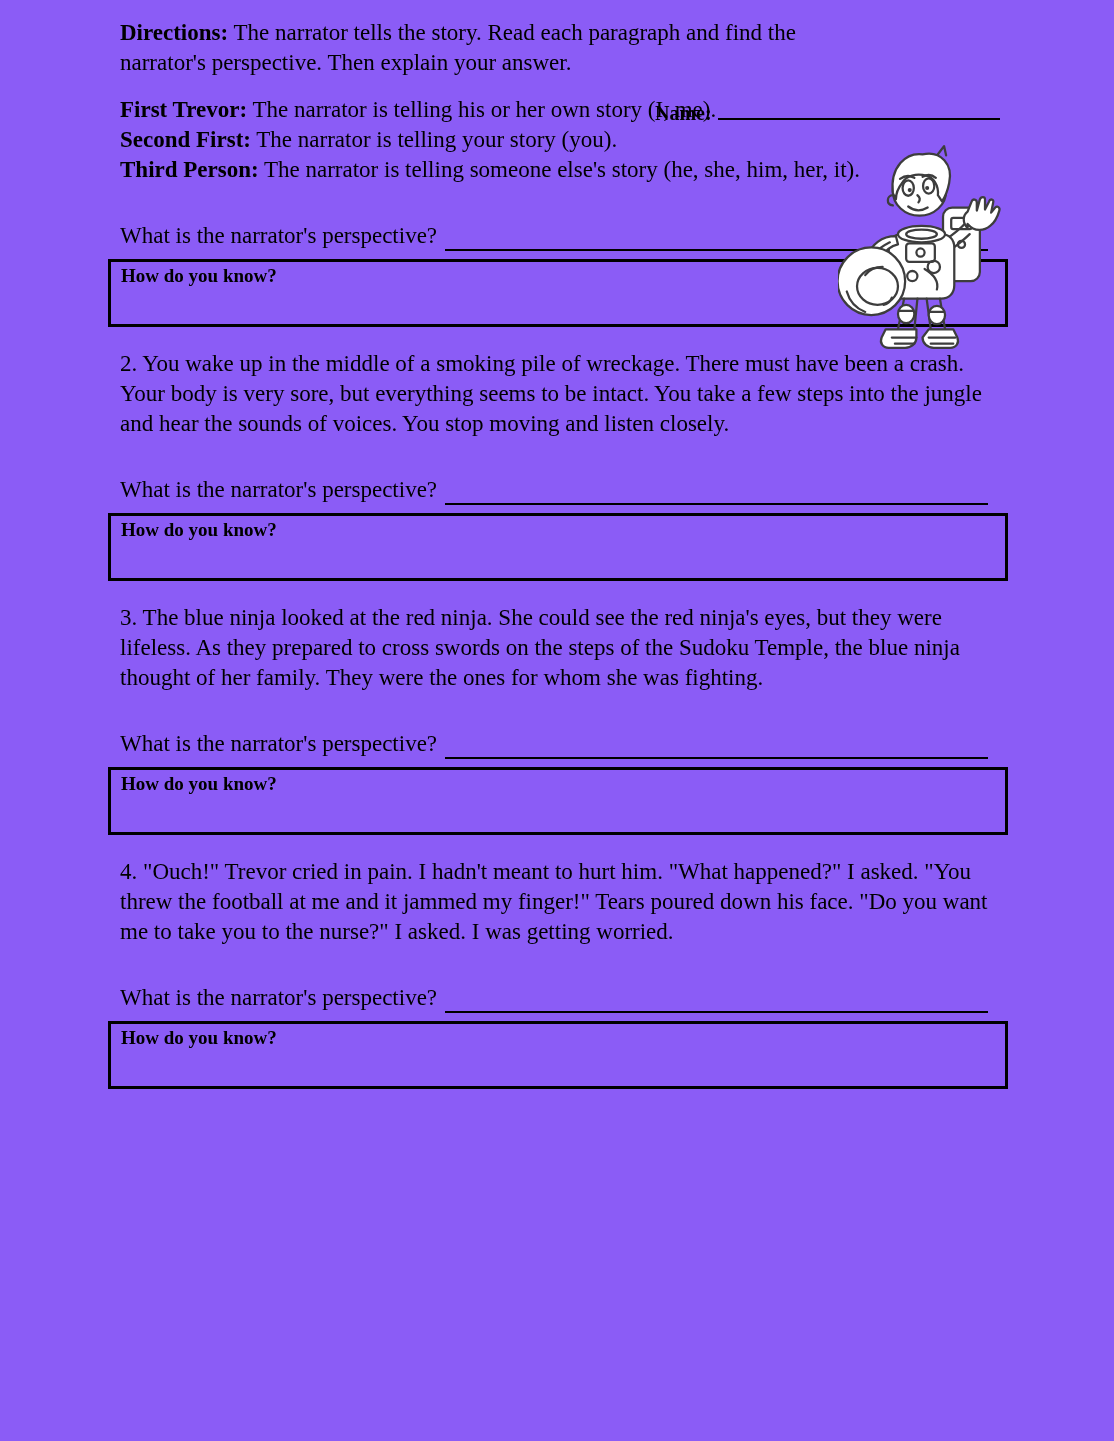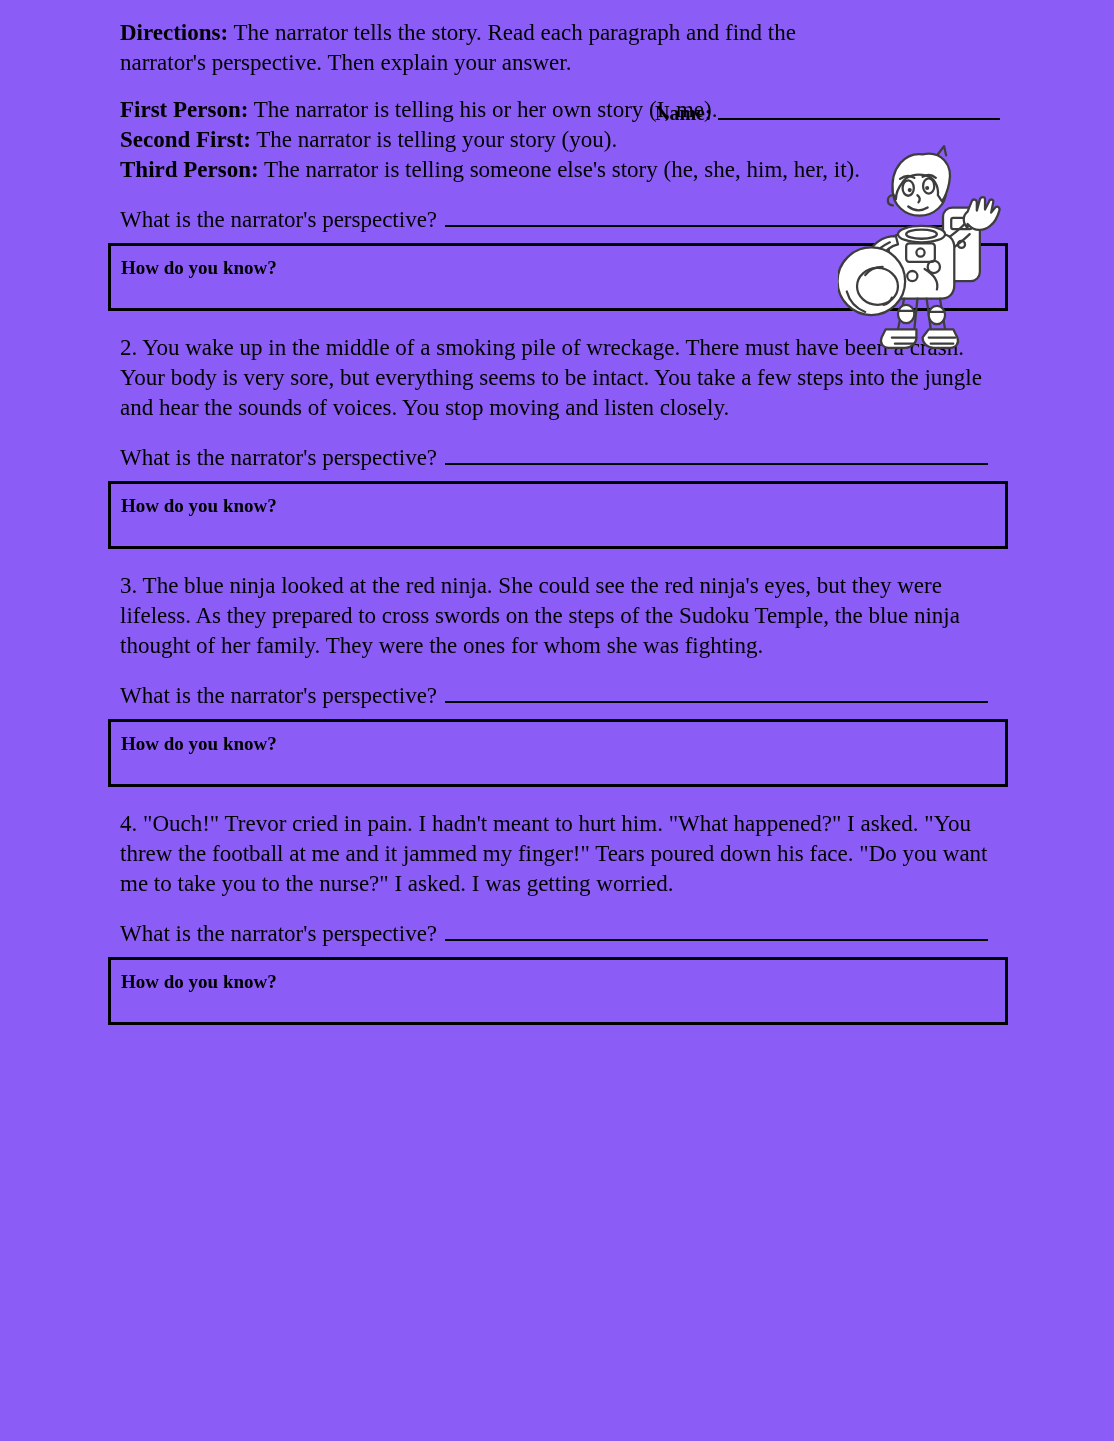--- a/index.html
+++ b/index.html
@@ -23,27 +23,27 @@
   .astronaut{position:absolute;left:838px;top:142px;}
   
   .content{margin-left:120px;width:868px;font-size:23px;line-height:30px;}
   h1.title{margin:143px 0 0;font-size:32px;line-height:37px;font-weight:bold;}
   h2.subtitle{margin:1px 0 0;font-size:27px;line-height:31px;font-weight:bold;font-style:italic;}
   p.directions{margin:18px 0 0;width:712px;}
   .defs{margin-top:17px;}
   .defs p{margin:0;}
   b.lead{font-weight:bold;text-align:center;}
   p.para{margin:22px 0 0;}
-  .qline{display:flex;align-items:flex-start;margin-top:20px;height:30px;font-family:Liberation Serif, serif;}
+  .qline{display:flex;align-items:flex-end;margin-top:36px;height:30px;font-family:Liberation Serif, serif;}
   .qline .blank{flex:1;height:20px;margin-left:8px;border-bottom:2px solid #000;}
   .answer-box{
     box-sizing:border-box;
     margin:8px 0 0 -12px;width:900px;height:68px;
     border:3px solid #000;
-    padding:10px 10px 4px;
+    padding:2px 10px 4px;
     display:flex;flex-direction:column;justify-content:space-between;
   }
   .box-label{font-size:19px;font-weight:bold;line-height:24px;}
   .box-answer{font-size:23px;font-style:italic;text-align:center;line-height:26px;min-height:26px;}
   svg .ln{fill:none;stroke:#3d3d3d;stroke-width:2.2;stroke-linecap:round;stroke-linejoin:round;}
   svg .fl{fill:#fff;stroke:#3d3d3d;stroke-width:2.2;stroke-linecap:round;stroke-linejoin:round;}
   svg .dk{fill:#3d3d3d;stroke:none;}
 </style>
 </head>
 <body>
@@ -112,21 +112,21 @@
     <path class="fl" d="M88 183 l24 0 4 8 c2 5 -1 10 -7 10 l-16 0 c-6 0 -11 -4 -11 -10 z"></path>
     <path class="ln" d="M88 191 h26 M90 197 h22"></path>
   </svg>
 
   <div class="content">
 
 
     <p class="directions"><b class="lead">Directions:</b> <span>The narrator tells the story. Read each paragraph and find the narrator's perspective. Then explain your answer.</span></p>
 
     <div class="defs">
-      <p><b class="lead">First Person:</b> <span>The narrator is telling his or her own story (I, me).</span></p>
+      <p><b class="lead">First Trevor:</b> <span>The narrator is telling his or her own story (I, me).</span></p>
       <p><b class="lead">Second First:</b> <span>The narrator is telling your story (you).</span></p>
       <p><b class="lead">Third Person:</b> <span>The narrator is telling someone else's story (he, she, him, her, it).</span></p>
     </div>
 
     <section>
       <div class="qline">
         <span>What is the narrator's perspective?</span>
         <span class="blank"></span>
       </div>
       <div class="answer-box">

